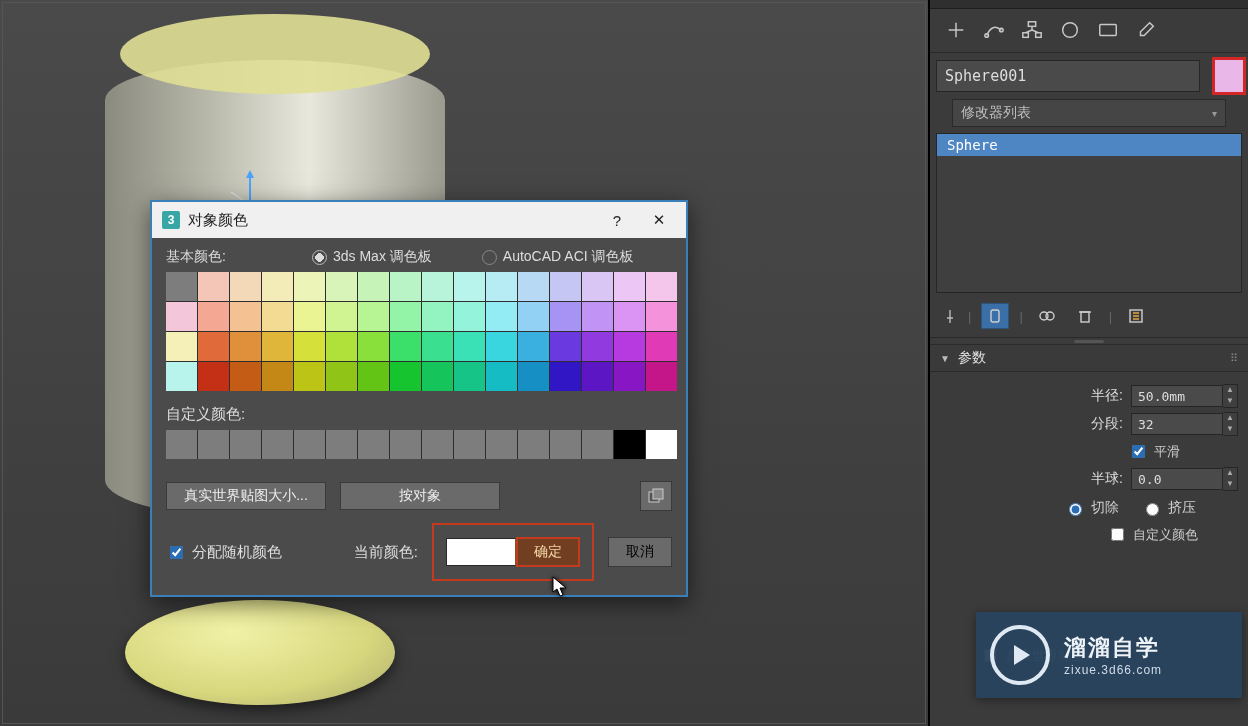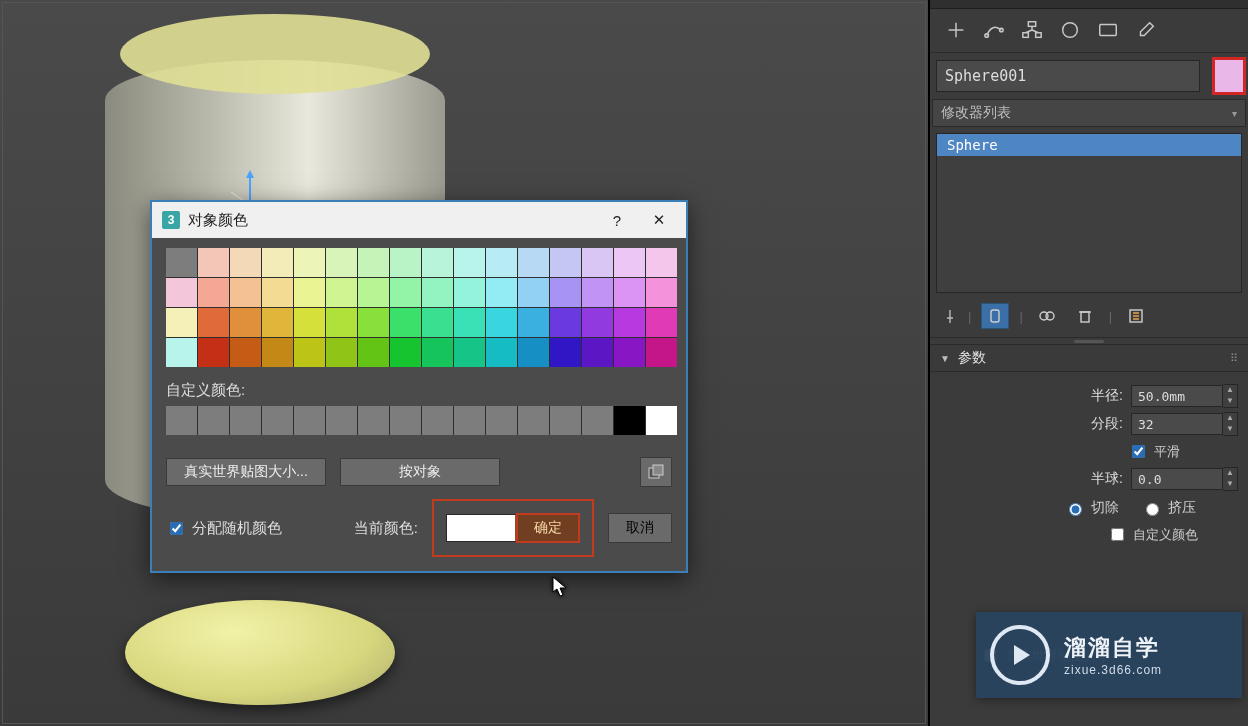--- a/index.html
+++ b/index.html
@@ -13,21 +13,21 @@
   .gizmo svg{width:100%;height:100%;}
   
   .side{position:absolute;right:0;top:0;width:318px;height:726px;background:#3b3b3b;border-left:1px solid #000;}
   .side-top-bar{height:8px;background:#2f2f2f;border-bottom:1px solid #1e1e1e;}
   .tab-icons{display:flex;gap:14px;padding:9px 14px 10px;align-items:center;border-bottom:1px solid #2a2a2a;}
   .tab-icons .ico{width:24px;height:24px;display:flex;align-items:center;justify-content:center;color:#c8c8c8;cursor:pointer;}
   .tab-icons .ico svg{width:22px;height:22px;stroke:#c8c8c8;fill:none;stroke-width:1.6;}
   .name-row{display:flex;align-items:center;gap:12px;padding:0 0 0 0;}
   .name-input{flex:1;height:30px;background:#4a4a4a;border:1px solid #262626;color:#ddd;font-family:Consolas,monospace;font-size:15px;padding:0 8px;margin:6px 0 6px 6px;}
   .color-swatch{width:28px;height:32px;background:#e9b8e9;border:3px solid #d32626;margin:4px 2px 4px 0;cursor:pointer;}
-  .modifier-drop{margin:0 2px 6px;height:26px;background:#454545;border:1px solid #2a2a2a;display:flex;align-items:center;justify-content:space-between;padding:0 8px;color:#bfbfbf;font-size:14px;cursor:pointer;}
+  .modifier-drop{margin:0 22px 6px;height:26px;background:#454545;border:1px solid #2a2a2a;display:flex;align-items:center;justify-content:space-between;padding:0 8px;color:#bfbfbf;font-size:14px;cursor:pointer;}
   .modifier-drop:after{content:"▾";font-size:10px;color:#999;}
   .stack{margin:0 6px 6px;height:158px;background:#3f3f3f;border:1px solid #262626;overflow:hidden;}
   .stack-item{background:#4e86c4;color:#fff;padding:3px 10px;font-family:Consolas,monospace;font-size:14px;}
   .stack-tools{display:flex;align-items:center;gap:10px;padding:4px 12px 8px;border-bottom:1px solid #2a2a2a;}
   .stack-tools .pin{width:16px;height:16px;color:#bbb;}
   .stack-tools .sep{color:#666}
   .stack-tools .btn{width:26px;height:24px;display:flex;align-items:center;justify-content:center;border:1px solid transparent;cursor:pointer;}
   .stack-tools .btn.active{background:#3b6fa8;border:1px solid #2a557f;}
   .stack-tools .btn svg{width:18px;height:18px;stroke:#cfcfcf;fill:none;stroke-width:1.4;}
   .grip{height:6px;display:flex;justify-content:center;align-items:center;}
@@ -106,20 +106,27 @@
 
 <div class="dialog">
   <div class="dlg-title">
     <span class="ic">3</span>
     <span>对象颜色</span>
     <span class="sp"></span>
     <span class="hbtn">?</span>
     <span class="hbtn">✕</span>
   </div>
   <div class="dlg-body">
+    <div class="toprow">
+      <span class="lbl">基本颜色:</span>
+      <span style="flex:0 0 26px"></span>
+      <label><span class="radio on"></span><span>3ds Max 调色板</span></label>
+      <span style="flex:0 0 30px"></span>
+      <label><span class="radio"></span><span>AutoCAD ACI 调色板</span></label>
+    </div>
     <div class="palette" id="basic-palette">
         <div style="background: rgb(125, 125, 125);"></div>
         <div style="background: rgb(244, 198, 184);"></div>
         <div style="background: rgb(244, 217, 184);"></div>
         <div style="background: rgb(244, 236, 184);"></div>
         <div style="background: rgb(236, 244, 184);"></div>
         <div style="background: rgb(217, 244, 184);"></div>
         <div style="background: rgb(198, 244, 184);"></div>
         <div style="background: rgb(184, 244, 198);"></div>
         <div style="background: rgb(184, 244, 217);"></div>

